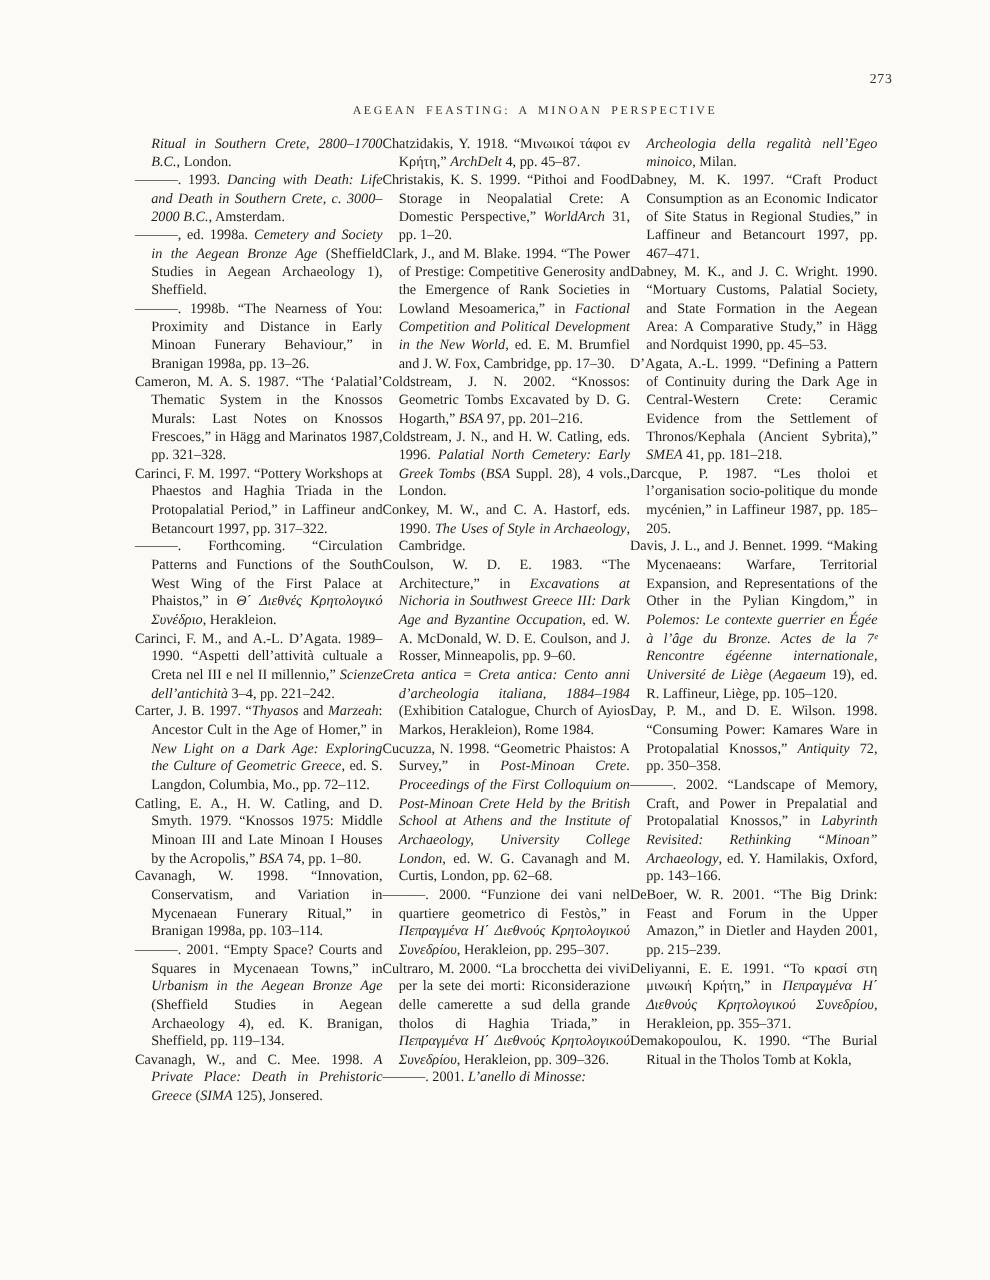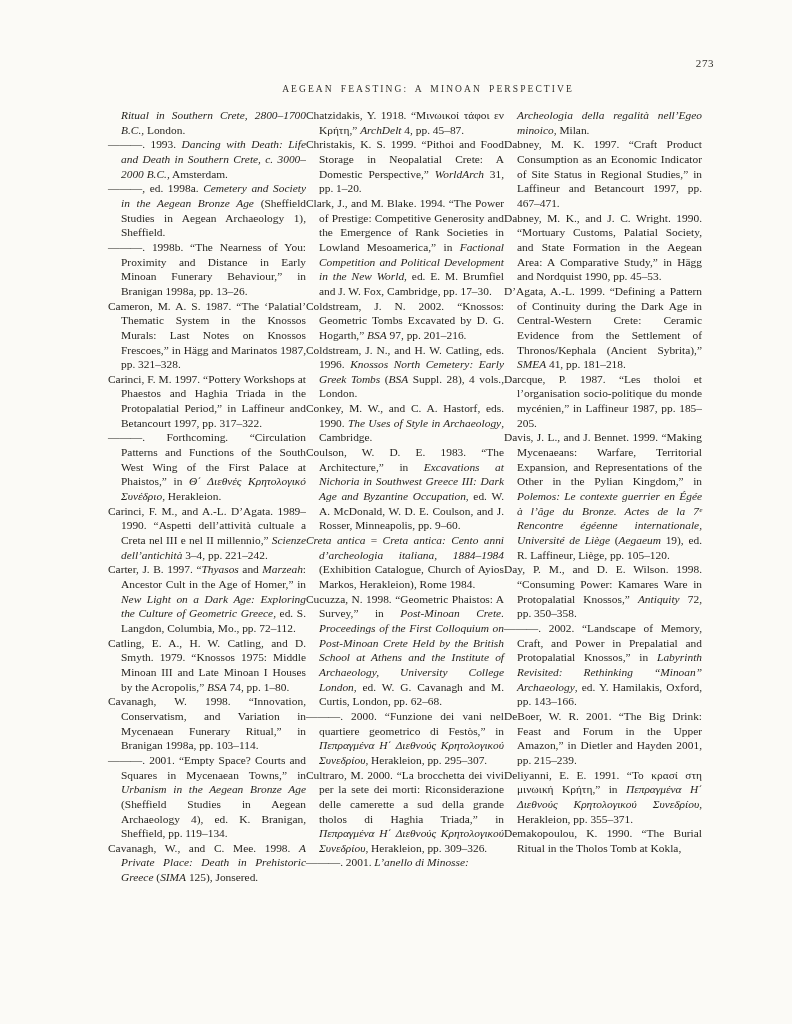--- a/index.html
+++ b/index.html
@@ -63,21 +63,21 @@
         <p class="entry"><span>Catling, E. A., H. W. Catling, and D. Smyth. 1979. “Knossos 1975: Middle Minoan III and Late Minoan I Houses by the Acropolis,” </span><span class="i">BSA</span><span> 74, pp. 1–80.</span></p>
         <p class="entry"><span>Cavanagh, W. 1998. “Innovation, Conservatism, and Variation in Mycenaean Funerary Ritual,” in Branigan 1998a, pp. 103–114.</span></p>
         <p class="entry"><span>———. 2001. “Empty Space? Courts and Squares in Mycenaean Towns,” in </span><span class="i">Urbanism in the Aegean Bronze Age</span><span> (Sheffield Studies in Aegean Archaeology 4), ed. K. Branigan, Sheffield, pp. 119–134.</span></p>
         <p class="entry"><span>Cavanagh, W., and C. Mee. 1998. </span><span class="i">A Private Place: Death in Prehistoric Greece</span><span> (</span><span class="i">SIMA</span><span> 125), Jonsered.</span></p>
       </div>
     <div class="col">
         <p class="entry"><span>Chatzidakis, Y. 1918. “Μινωικοί τάφοι εν Κρήτη,” </span><span class="i">ArchDelt</span><span> 4, pp. 45–87.</span></p>
         <p class="entry"><span>Christakis, K. S. 1999. “Pithoi and Food Storage in Neopalatial Crete: A Domestic Perspective,” </span><span class="i">WorldArch</span><span> 31, pp. 1–20.</span></p>
         <p class="entry"><span>Clark, J., and M. Blake. 1994. “The Power of Prestige: Competitive Generosity and the Emergence of Rank Societies in Lowland Mesoamerica,” in </span><span class="i">Factional Competition and Political Development in the New World</span><span>, ed. E. M. Brumfiel and J. W. Fox, Cambridge, pp. 17–30.</span></p>
         <p class="entry"><span>Coldstream, J. N. 2002. “Knossos: Geometric Tombs Excavated by D. G. Hogarth,” </span><span class="i">BSA</span><span> 97, pp. 201–216.</span></p>
-        <p class="entry"><span>Coldstream, J. N., and H. W. Catling, eds. 1996. </span><span class="i">Knossos North Cemetery: Early Greek Tombs</span><span> (</span><span class="i">BSA</span><span> Suppl. 28), 4 vols., London.</span></p>
+        <p class="entry"><span>Coldstream, J. N., and H. W. Catling, eds. 1996. </span><span class="i">Palatial North Cemetery: Early Greek Tombs</span><span> (</span><span class="i">BSA</span><span> Suppl. 28), 4 vols., London.</span></p>
         <p class="entry"><span>Conkey, M. W., and C. A. Hastorf, eds. 1990. </span><span class="i">The Uses of Style in Archaeology</span><span>, Cambridge.</span></p>
         <p class="entry"><span>Coulson, W. D. E. 1983. “The Architecture,” in </span><span class="i">Excavations at Nichoria in Southwest Greece III: Dark Age and Byzantine Occupation</span><span>, ed. W. A. McDonald, W. D. E. Coulson, and J. Rosser, Minneapolis, pp. 9–60.</span></p>
         <p class="entry"><span class="i">Creta antica</span><span> = </span><span class="i">Creta antica: Cento anni d’archeologia italiana, 1884–1984</span><span> (Exhibition Catalogue, Church of Ayios Markos, Herakleion), Rome 1984.</span></p>
         <p class="entry"><span>Cucuzza, N. 1998. “Geometric Phaistos: A Survey,” in </span><span class="i">Post-Minoan Crete. Proceedings of the First Colloquium on Post-Minoan Crete Held by the British School at Athens and the Institute of Archaeology, University College London</span><span>, ed. W. G. Cavanagh and M. Curtis, London, pp. 62–68.</span></p>
         <p class="entry"><span>———. 2000. “Funzione dei vani nel quartiere geometrico di Festòs,” in </span><span class="i">Πεπραγμένα Η΄ Διεθνούς Κρητολογικού Συνεδρίου</span><span>, Herakleion, pp. 295–307.</span></p>
         <p class="entry"><span>Cultraro, M. 2000. “La brocchetta dei vivi per la sete dei morti: Riconsiderazione delle camerette a sud della grande tholos di Haghia Triada,” in </span><span class="i">Πεπραγμένα Η΄ Διεθνούς Κρητολογικού Συνεδρίου</span><span>, Herakleion, pp. 309–326.</span></p>
         <p class="entry"><span>———. 2001. </span><span class="i">L’anello di Minosse:</span></p>
       </div>
     <div class="col">
         <p class="entry cont"><span class="i">Archeologia della regalità nell’Egeo minoico</span><span>, Milan.</span></p>

